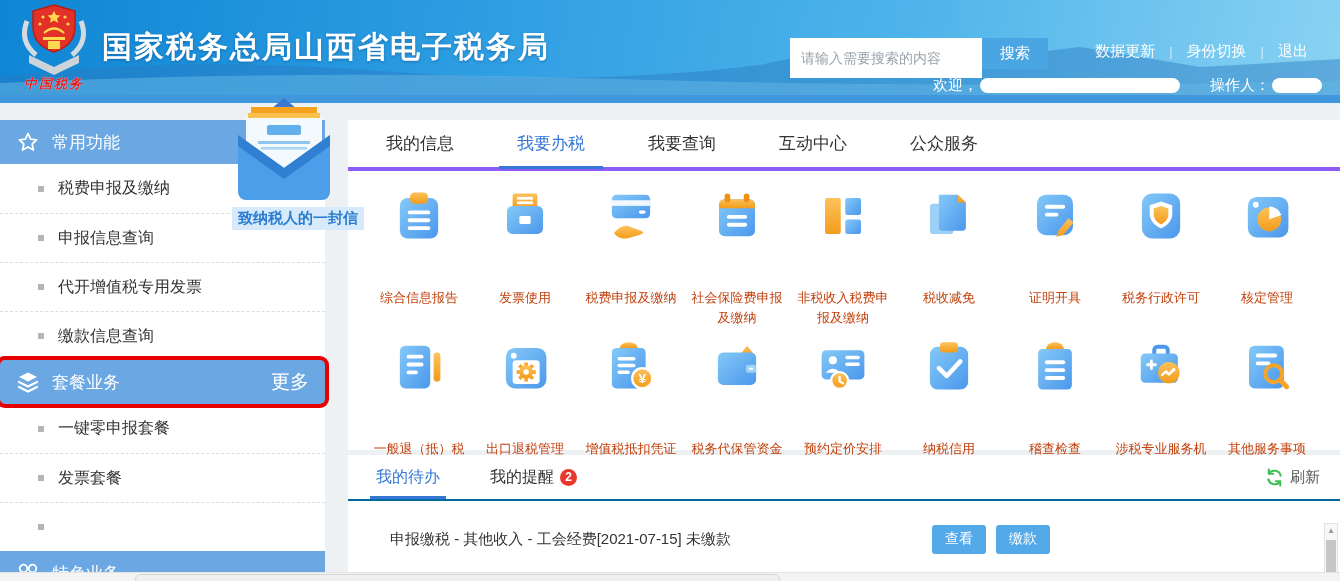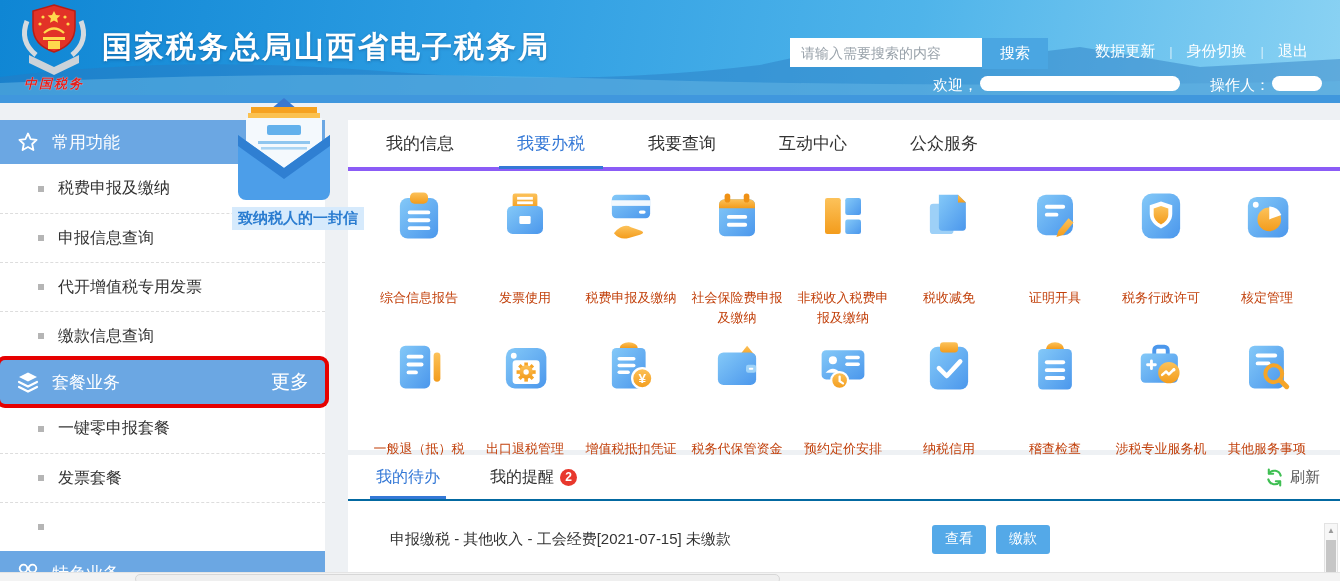--- a/index.html
+++ b/index.html
@@ -20,33 +20,33 @@
   .hdr-strip { position:absolute; left:0; top:95px; width:1340px; height:8px; background:#4097dd; }
   .logo { position:absolute; left:14px; top:3px; width:80px; height:90px; text-align:center; }
   .logo-caption { color:#e02020; font-weight:bold; font-size:13px; font-style:italic; letter-spacing:2px; margin-top:-4px; text-shadow:0 0 1px #fff; }
   .site-title {
     position:absolute; left:102px; top:27px;
     color:#fff; font-size:30px; font-weight:bold; letter-spacing:2px;
     text-shadow:0 1px 3px rgba(0,40,90,.35);
   }
   .hdr-search { position:absolute; left:790px; top:38px; display:flex; }
   .hdr-search input {
-    width:192px; height:29px; border:1px solid #fff; border-right:none; padding:0 10px;
+    width:192px; height:40px; border:1px solid #fff; border-right:none; padding:0 10px;
     font-size:14px; color:#333; outline:none; background:#fff;
     font-family:"Liberation Sans","DejaVu Sans",sans-serif;
   }
   .hdr-search input::placeholder { color:#9aa3ab; }
   .hdr-search button {
     width:66px; height:31px; border:none; background:#4aa6e2; color:#fff; font-size:15px; cursor:pointer;
     font-family:"Liberation Sans","DejaVu Sans",sans-serif;
   }
   .hdr-links { position:absolute; right:18px; top:42px; color:#fff; font-size:15px; display:flex; align-items:center; }
   .hdr-links .lnk { cursor:pointer; padding:0 14px; white-space:nowrap; }
   .hdr-links .sep { opacity:.65; font-size:13px; }
-  .hdr-user { position:absolute; right:18px; top:76px; display:flex; align-items:flex-start; color:#fff; font-size:15px; }
+  .hdr-user { position:absolute; right:18px; top:76px; display:flex; align-items:center; color:#fff; font-size:15px; }
   .pill { background:#fff; border-radius:8px; height:15px; display:inline-block; }
   .pill.welcome { width:200px; margin:0 30px 0 2px; }
   .pill.operator { width:50px; margin-left:2px; }
   
   .sidebar { position:absolute; left:0; top:120px; width:325px; height:456px; background:#fff; }
   .side-sec-hdr {
     position:relative; height:44px; background:#6ba7e3; color:#fff;
     display:flex; align-items:center; padding:0 16px; font-size:17px;
   }
   .side-sec-hdr .sec-icon { width:24px; height:24px; margin-right:12px; flex:0 0 auto; }

